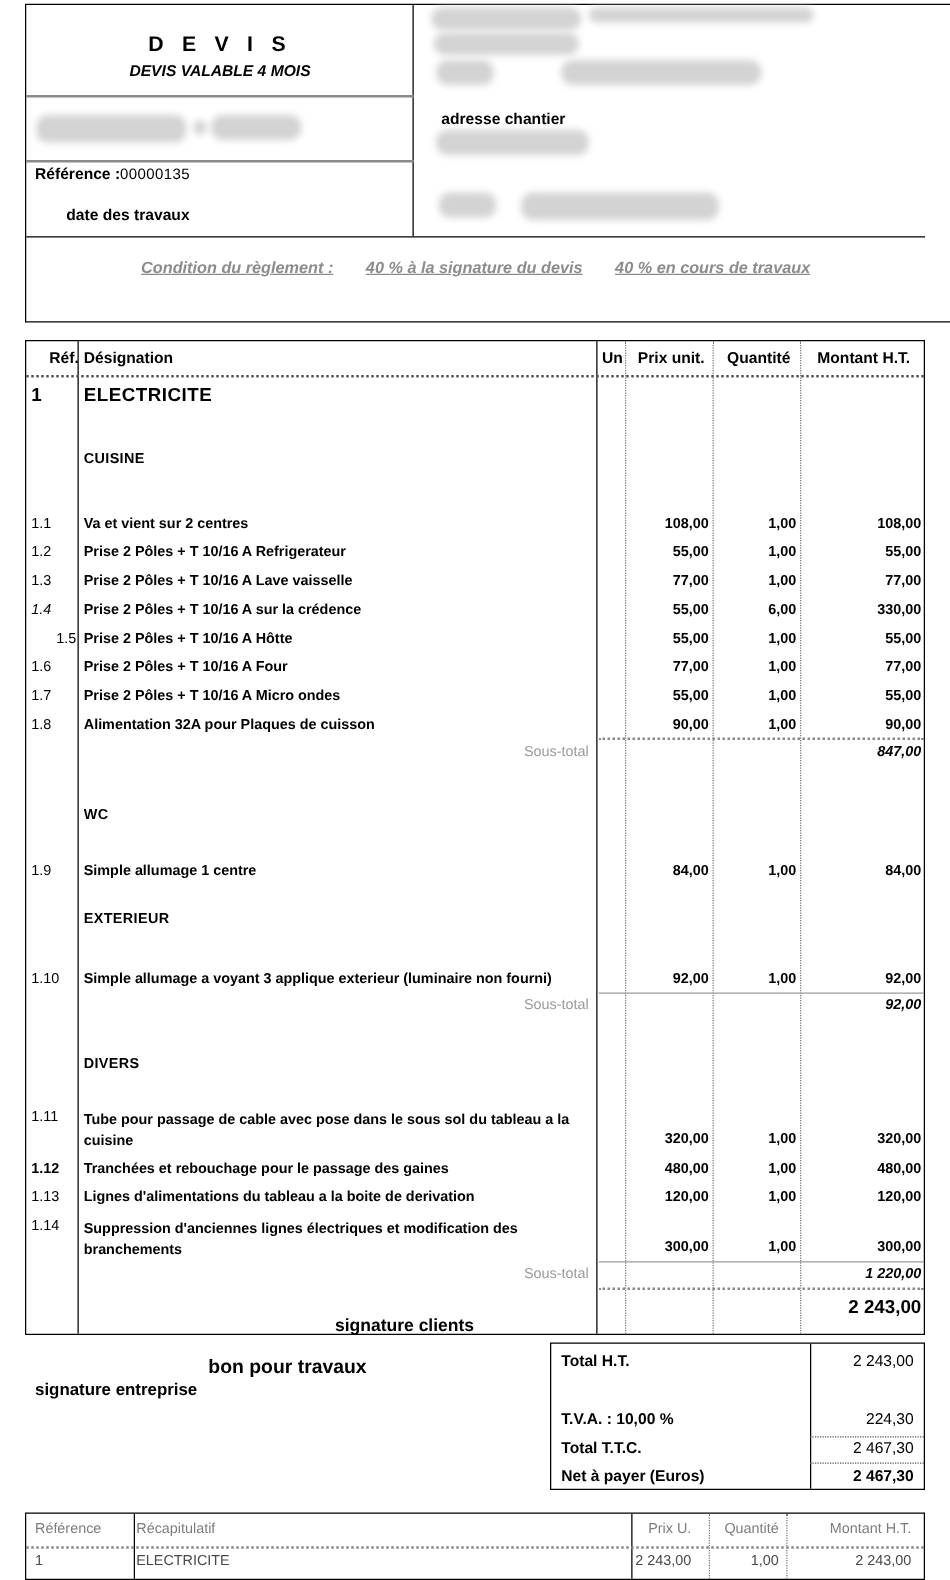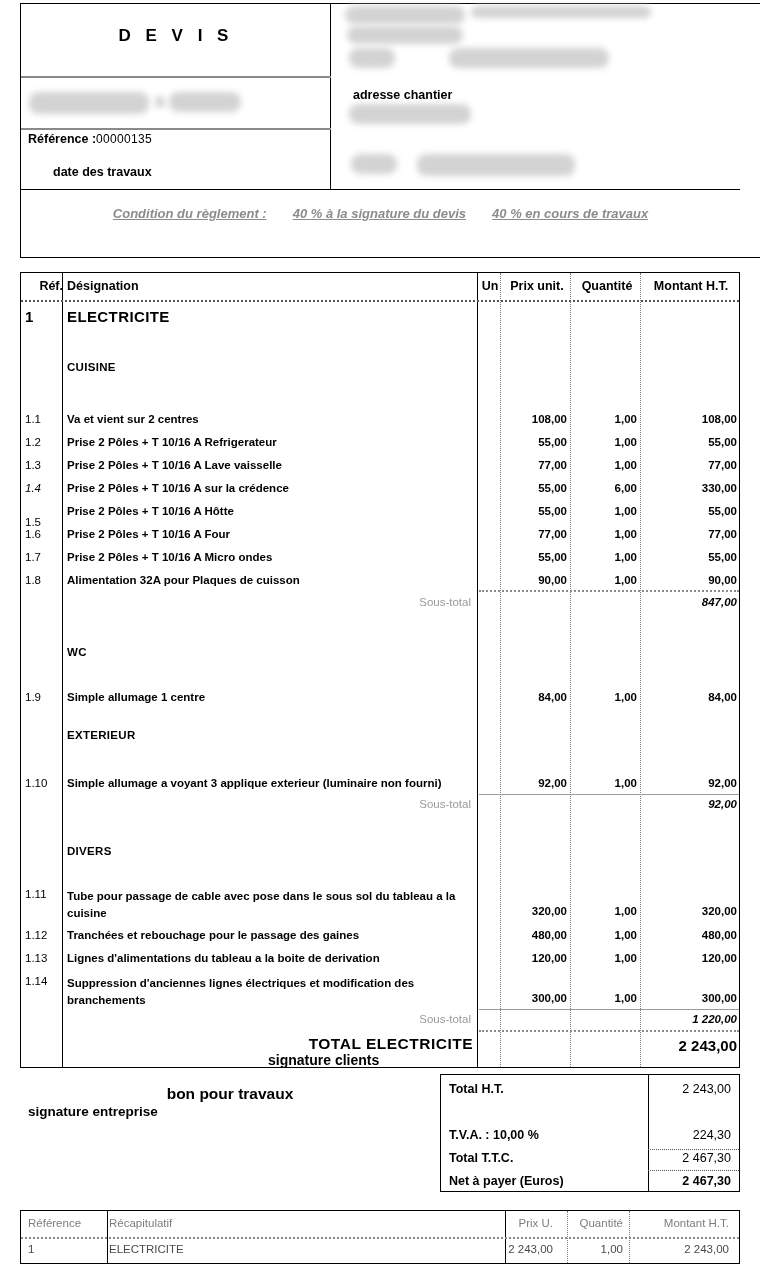--- a/index.html
+++ b/index.html
@@ -392,20 +392,21 @@
 </style>
 </head>
 <body>
 
 <div class="page">
 
   <div class="header-block">
 
     <div class="hdr-left">
       <div class="devis-title">D E V I S</div>
+      <div class="devis-sub">DEVIS VALABLE 4 MOIS</div>
       <div class="hdr-sep" style="top:72px;"></div>
       <div class="redact" style="left:8px; top:88px; width:120px; height:22px;"></div>
       <div class="redact" style="left:134px; top:92px; width:10px; height:12px;"></div>
       <div class="redact" style="left:148px; top:88px; width:72px; height:20px;"></div>
       <div class="hdr-sep" style="top:124px;"></div>
       <div class="reference-line">
         <span>Référence  :</span><span class="refval">00000135</span>
       </div>
       <div class="date-travaux">date des travaux</div>
     </div>
@@ -474,21 +475,21 @@
       <div class="row-mont" style="top:186px;">77,00</div>
     </div>
     <div>
       <div class="row-ref" style="top:209px;font-style:italic;">1.4</div>
       <div class="row-desc" style="top:209px;">Prise 2 Pôles + T 10/16 A sur la crédence</div>
       <div class="row-prix" style="top:209px;">55,00</div>
       <div class="row-qte" style="top:209px;">6,00</div>
       <div class="row-mont" style="top:209px;">330,00</div>
     </div>
     <div>
-      <div class="row-ref" style="top:243px;">1.5</div>
+      <div class="row-ref" style="top:232px;text-align:right;">1.5</div>
       <div class="row-desc" style="top:232px;">Prise 2 Pôles + T 10/16 A Hôtte</div>
       <div class="row-prix" style="top:232px;">55,00</div>
       <div class="row-qte" style="top:232px;">1,00</div>
       <div class="row-mont" style="top:232px;">55,00</div>
     </div>
     <div>
       <div class="row-ref" style="top:255px;">1.6</div>
       <div class="row-desc" style="top:255px;">Prise 2 Pôles + T 10/16 A Four</div>
       <div class="row-prix" style="top:255px;">77,00</div>
       <div class="row-qte" style="top:255px;">1,00</div>
@@ -535,21 +536,21 @@
 
     <div class="sec-title" style="top:572px;">DIVERS</div>
     <div>
       <div class="row-ref" style="top:615px;">1.11</div>
       <div class="row-desc" style="top:615px; line-height:17px;">Tube pour passage de cable avec pose dans le sous sol du tableau a la cuisine</div>
       <div class="row-prix" style="top:632px;">320,00</div>
       <div class="row-qte" style="top:632px;">1,00</div>
       <div class="row-mont" style="top:632px;">320,00</div>
     </div>
     <div>
-      <div class="row-ref" style="top:656px;">1.12</div>
+      <div class="row-ref" style="top:656px;font-weight:bold;">1.12</div>
       <div class="row-desc" style="top:656px;">Tranchées et rebouchage pour le passage des gaines</div>
       <div class="row-prix" style="top:656px;">480,00</div>
       <div class="row-qte" style="top:656px;">1,00</div>
       <div class="row-mont" style="top:656px;">480,00</div>
     </div>
     <div>
       <div class="row-ref" style="top:679px;">1.13</div>
       <div class="row-desc" style="top:679px;">Lignes d'alimentations du tableau a la boite de derivation</div>
       <div class="row-prix" style="top:679px;">120,00</div>
       <div class="row-qte" style="top:679px;">1,00</div>
@@ -560,21 +561,20 @@
       <div class="row-desc" style="top:702px; line-height:17px;">Suppression d'anciennes lignes électriques et modification des branchements</div>
       <div class="row-prix" style="top:719px;">300,00</div>
       <div class="row-qte" style="top:719px;">1,00</div>
       <div class="row-mont" style="top:719px;">300,00</div>
     </div>
     <div class="sous-rule" style="top:736px;"></div>
     <div class="sous-label" style="top:740px;">Sous-total</div>
     <div class="sous-amt" style="top:740px;">1 220,00</div>
 
     <div class="sous-rule dotted" style="top:757px;"></div>
-    <div class="total-label" style="top:762px;">TOTAL  ELECTRICITE</div>
     <div class="total-amt" style="top:764px;">2 243,00</div>
   </div>
 
   <div class="sig-bon">bon pour travaux</div>
   <div class="sig-ent">signature entreprise</div>
   <div class="sig-cli">signature clients</div>
 
   <div class="totals">
     <div class="totals-vrule"></div>
 

